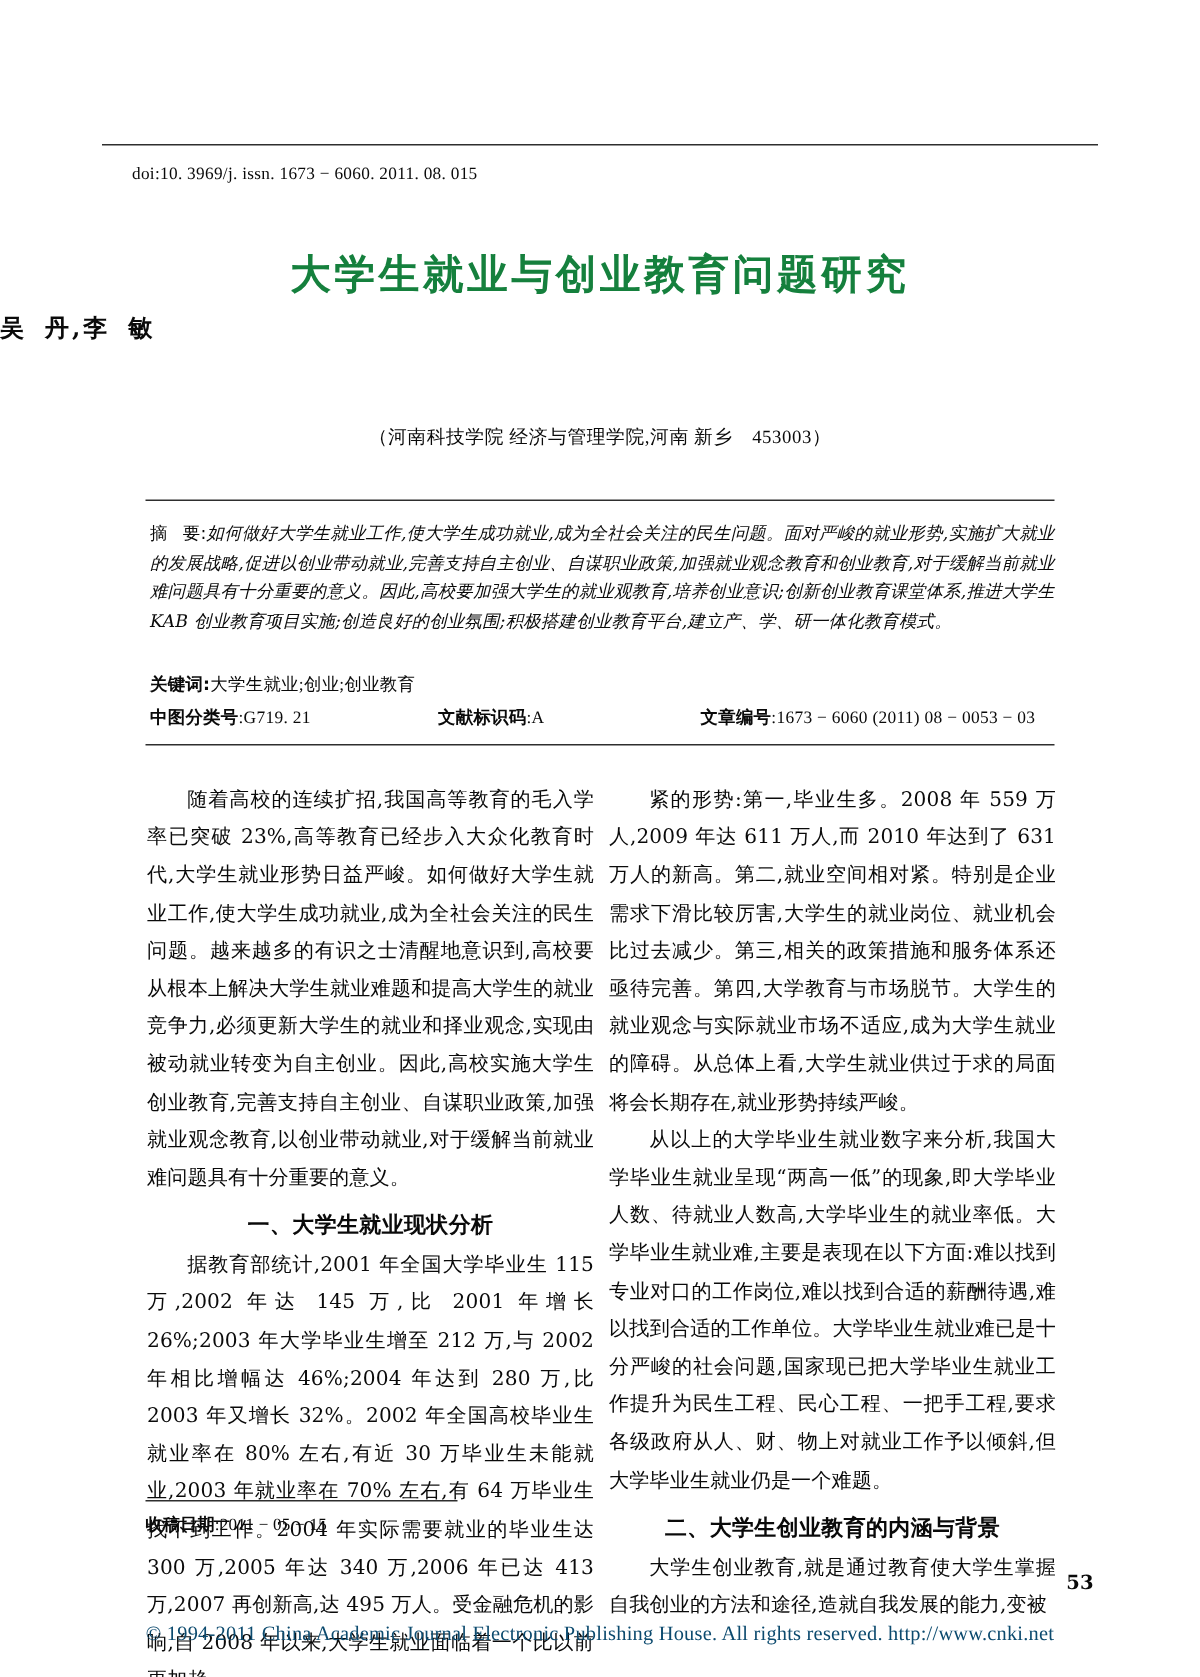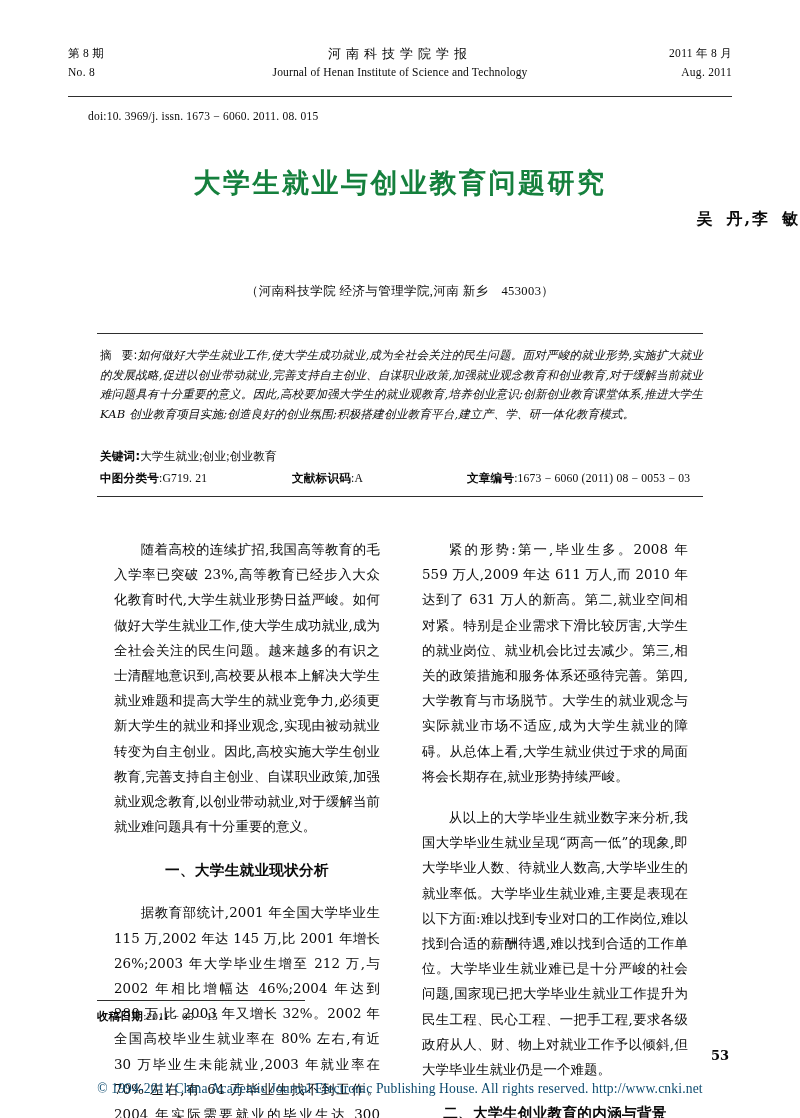--- a/index.html
+++ b/index.html
@@ -84,21 +84,21 @@
     font-family: "DejaVu Sans", "Liberation Sans", sans-serif;
     font-weight: bold;
     font-size: 27px;
     letter-spacing: 2.5px;
     color: #15803d;
   }
   .authors {
     position: absolute;
     left: 0; right: 0;
     top: 209px;
-    text-align: right;
+    text-align: left;
     font-family: "DejaVu Serif", "Liberation Serif", serif;
     font-weight: bold;
     font-size: 16px;
     letter-spacing: 2px;
   }
   .authors .gap { display: inline-block; width: 12px; }
   .affiliation {
     position: absolute;
     left: 0; right: 0;
     top: 283px;
@@ -179,21 +179,21 @@
     font-size: 13.4px;
     line-height: 25.2px;
     text-align: justify;
     text-justify: inter-ideograph;
     letter-spacing: 0.1px;
   }
   .col-left  { left: 98px; }
   .col-right { left: 406px; }
 
   .col p {
-    margin: 16px;
+    margin: 0;
     text-indent: 2em;
   }
   .col h2 {
     margin: 4px 0 0 0;
     font-family: "DejaVu Sans", "Liberation Sans", sans-serif;
     font-weight: bold;
     font-size: 14.6px;
     line-height: 29px;
     letter-spacing: 0.3px;
     text-align: center;
@@ -242,34 +242,20 @@
     color: #0c4a6e;
     letter-spacing: 0.15px;
     font-family: "Liberation Serif", "DejaVu Serif", serif;
   }
 </style>
 </head>
 <body>
 
 <div class="page">
 
-  <div class="masthead">
-    <div class="mh-left">
-      <div>第 8 期</div>
-      <div>No. 8</div>
-    </div>
-    <div class="mh-center">
-      <div class="mh-cn">河南科技学院学报</div>
-      <div class="mh-en">Journal of Henan Institute of Science and Technology</div>
-    </div>
-    <div class="mh-right">
-      <div>2011 年 8 月</div>
-      <div>Aug. 2011</div>
-    </div>
-  </div>
   <div class="rule-masthead"></div>
 
   <div class="doi">doi:10. 3969/j. issn. 1673 − 6060. 2011. 08. 015</div>
 
   <h1 class="title">大学生就业与创业教育问题研究</h1>
 
   <div class="authors">
     <span>吴</span><span class="gap"></span><span>丹</span><span>,</span><span>李</span><span class="gap"></span><span>敏</span>
   </div>
 

